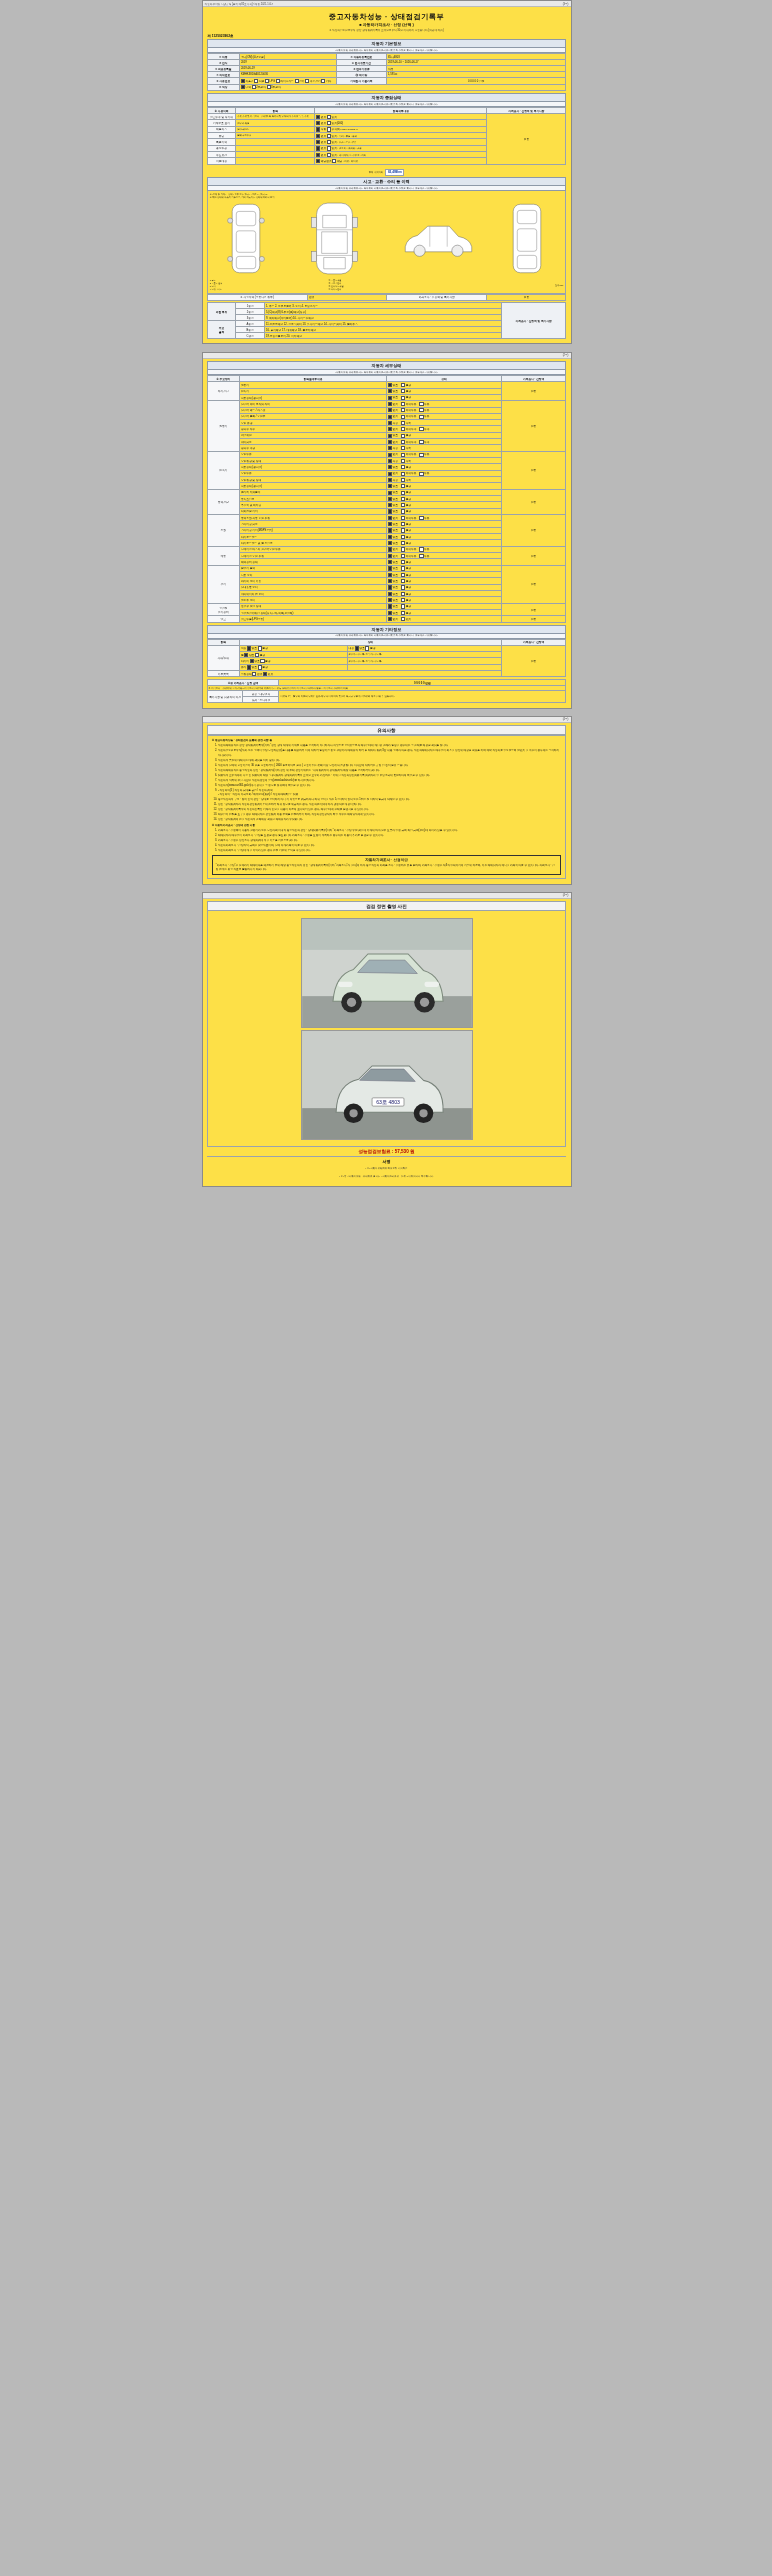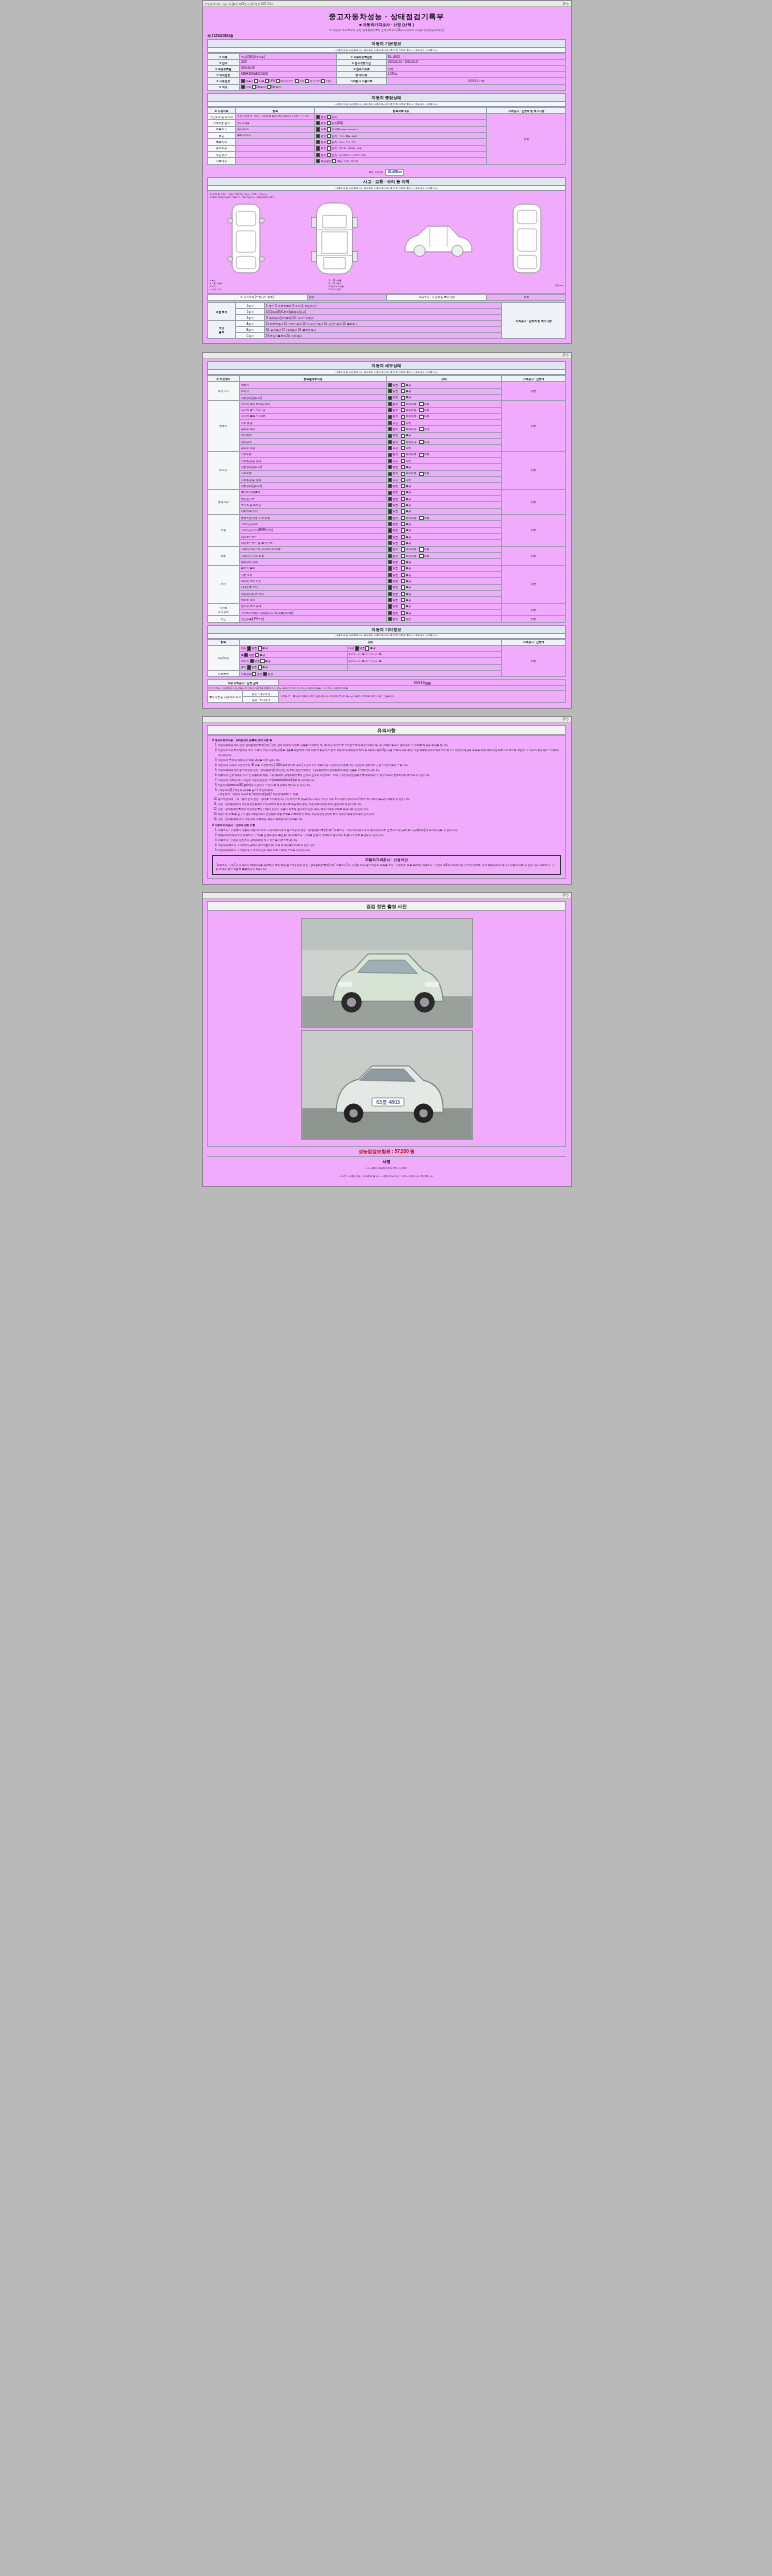--- a/index.html
+++ b/index.html
@@ -1,18 +1,18 @@
 <!DOCTYPE html>
 <html lang="ko" style="font-size:8.2px"><head>
 <meta charset="utf-8">
 <style>
   html,body{margin:0;padding:0;background:#b9b9b9;}
   body{font-family:"Liberation Sans","DejaVu Sans",sans-serif;color:#111;}
   .page{width:773px;margin:0 auto;}
-  .sheet{background:#f0abfc;border:0.5px solid #8a8a8a;margin:0 auto 7.2px auto;width:370px;box-sizing:border-box;}
+  .sheet{background:#fde047;border:0.5px solid #8a8a8a;margin:0 auto 7.2px auto;width:370px;box-sizing:border-box;}
   .sheet .topbar{font-size:2.6px;color:#444;background:#e9e9e9;border-bottom:0.5px solid #bbb;padding:0.5px 2.1px;display:flex;justify-content:space-between;}
   .title1{text-align:center;font-size:7.2px;font-weight:bold;letter-spacing:0.5px;margin:2.1px 0 0.5px 0;}
   .title2{text-align:center;font-size:3.9px;font-weight:bold;margin:0.5px 0;}
   .title3{text-align:center;font-size:2.6px;color:#333;margin:0.5px 0 2.1px 0;}
   .docno{font-size:3.3px;font-weight:bold;margin:1px 0 1.5px 1px;}
   .bandtitle{background:#dfe6ef;border:0.5px solid #8d99a8;text-align:center;font-size:4.1px;font-weight:bold;padding:1px 0;}
   .bandsub{border-left:0.5px solid #8d99a8;border-right:0.5px solid #8d99a8;border-bottom:0.5px solid #8d99a8;background:#f4f6f9;text-align:center;font-size:2.4px;color:#333;padding:0.5px 0;}
   table{border-collapse:collapse;width:100%;font-size:2.7px;}
   td,th{border:0.5px solid #9aa3ad;padding:0.5px 1px;vertical-align:middle;}
   .lbl{background:#eef1f5;text-align:center;font-weight:bold;}

